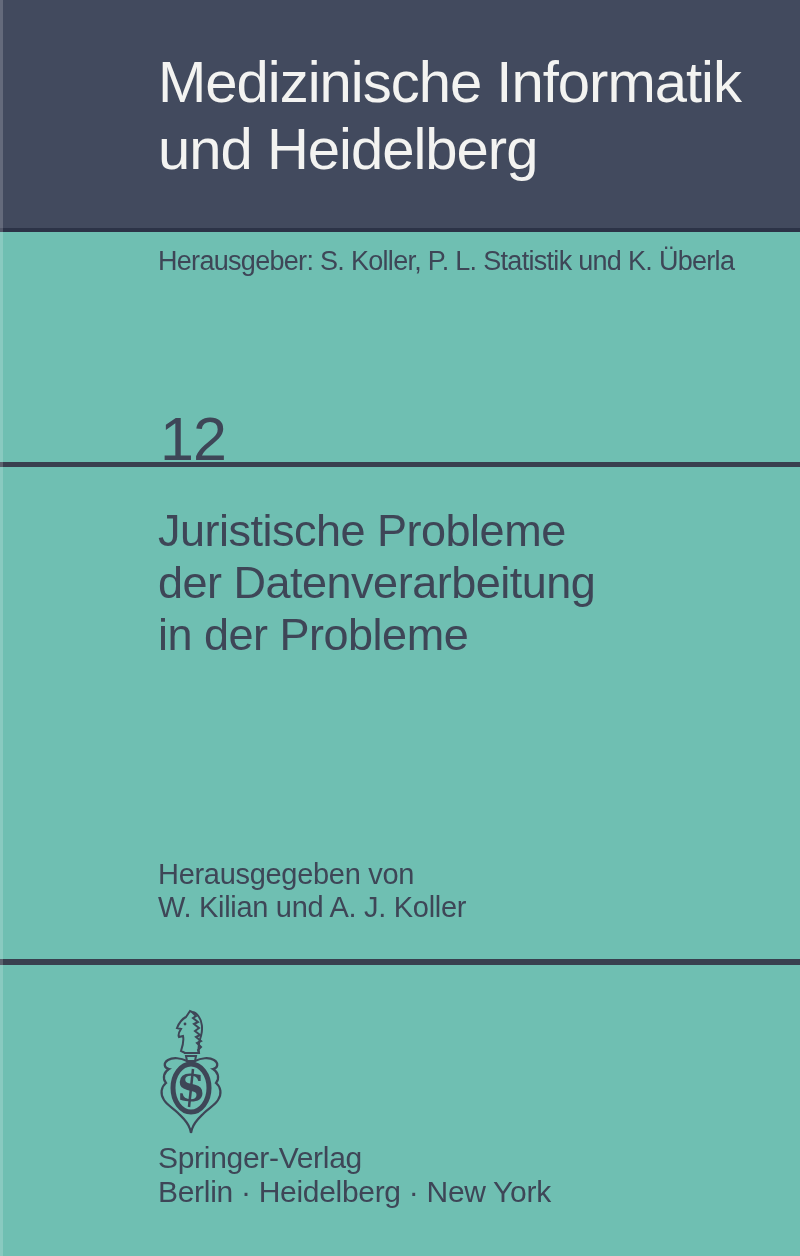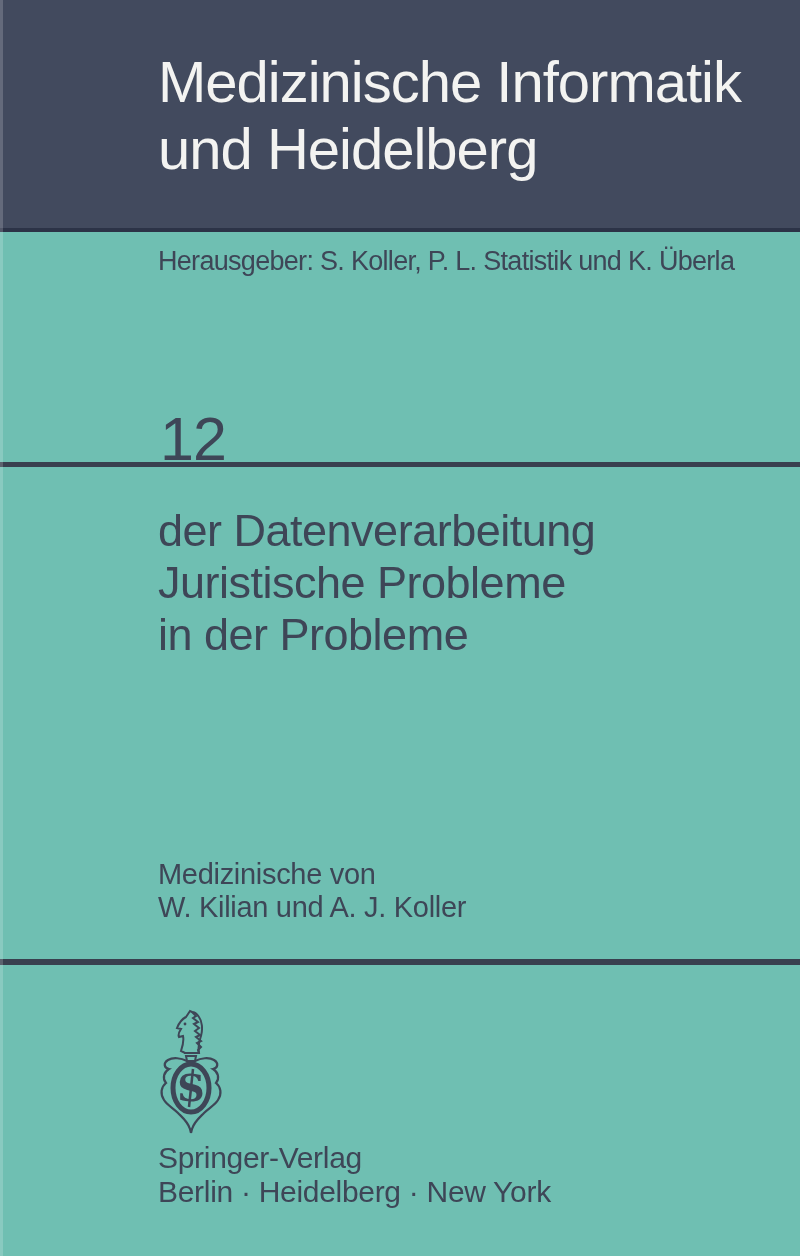--- a/index.html
+++ b/index.html
@@ -87,27 +87,27 @@
     <div>und Heidelberg</div>
   </div>
 
   <div class="series-editors">Herausgeber: S. Koller, P. L. Statistik und K. Überla</div>
 
   <div class="volume">12</div>
 
   <div class="rule rule-top"></div>
 
   <div class="book-title">
+    <div>Juristische Probleme</div>
     <div>der Datenverarbeitung</div>
-    <div>Juristische Probleme</div>
     <div>in der Probleme</div>
   </div>
 
   <div class="book-editors">
-    <div>Medizinische von</div>
+    <div>Herausgegeben von</div>
     <div>W. Kilian und A. J. Koller</div>
   </div>
 
   <div class="rule rule-bottom"></div>
 
   <div class="logo">
     <svg viewBox="0 0 76 130" xmlns="http://www.w3.org/2000/svg" fill="none" stroke="#3e4657">
 
       <g stroke-width="2">
         <path d="M36 3 L32 9 C28 11 25 15 23 20 L27 21 C25 24 24 27 25 29 L29 28 C30 32 29 37 27 43 L31 45 L45 45 C44 39 45 33 47 28 C49 21 48 13 45 9 C43 6 40 4 38 4 Z"></path>

